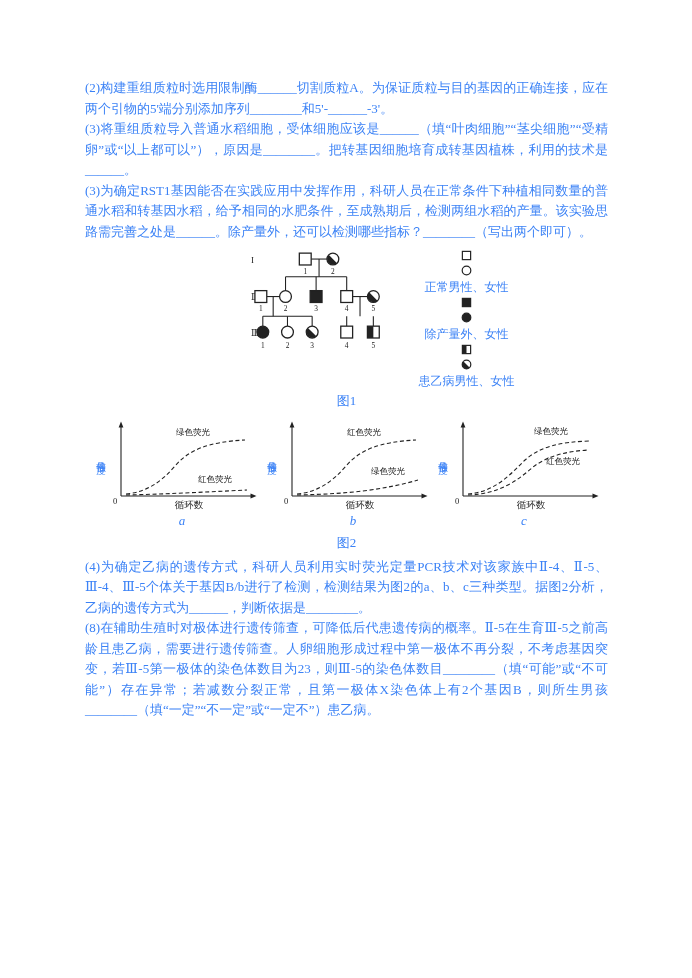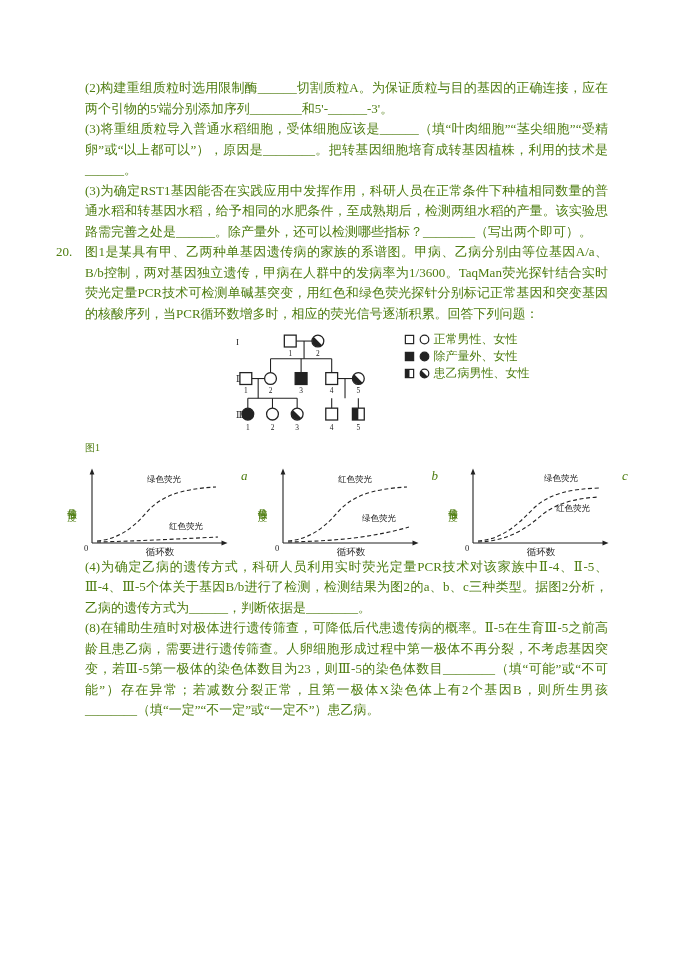--- a/index.html
+++ b/index.html
@@ -4,66 +4,62 @@
 <style>
   html,body{margin:0;padding:0;background:#e8e8e8;}
   .page{
     position:relative;
     width:692px;height:978px;
     margin:0 auto;
     background:#ffffff;
     box-sizing:border-box;
     padding:78px 84px 0 85px;
     font-family:"Liberation Serif","DejaVu Serif",serif;
-    font-size:13px;line-height:20.5px;color:#4d7c0f;
+    font-size:13px;line-height:20.5px;color:#3b82f6;
     overflow:hidden;
   }
   .para{margin:0;text-align:justify;}
   .q20-block{position:relative;}
   .q20-block .qnum{position:absolute;left:-29px;top:0;}
   
   .fig1-row{display:flex;justify-content:center;align-items:flex-start;gap:20px;margin:5px 0 0 70px;}
   .pedigree{width:150px;height:107px;display:block;}
   .plines line{stroke:#222;stroke-width:1.1;}
   .sym{fill:#ffffff;stroke:#222;stroke-width:1.3;}
   .sym-filled{fill:#222;stroke:#222;stroke-width:1.3;}
   .half{fill:#222;stroke:none;}
   .ptxt{font-size:7.5px;fill:#1b1b1b;text-anchor:middle;font-family:"Liberation Serif","DejaVu Serif",serif;}
   .pgen{font-size:9px;fill:#1b1b1b;font-family:"Liberation Serif","DejaVu Serif",serif;}
   .legend{display:flex;flex-direction:column;gap:2px;padding-top:3px;}
-  .legend-row{display:flex;align-items:center;gap:4px;font-size:12px;line-height:15px;}
+  .legend-row{display:flex;align-items:center;gap:4px;font-size:12px;line-height:15px;flex-direction:column;}
   .legend-row svg{width:11px;height:11px;display:block;}
-  .fig-caption{font-size:10px;margin:2px 0 3px 0;}
+  .fig-caption{text-align:center;font-size:13px;margin:2px 0 3px 0;}
   
   .fig2-row{display:flex;justify-content:center;align-items:flex-end;gap:8px;margin-top:6px;}
-  .chart-block{display:flex;flex-direction:row;}
+  .chart-block{display:flex;flex-direction:column;}
   .chart-inner{display:flex;flex-direction:row;align-items:center;}
   .chart-ylabel{writing-mode:vertical-rl;text-orientation:upright;font-size:9.5px;line-height:13px;padding-bottom:16px;letter-spacing:1px;}
   .chart-svg{width:150px;height:92px;display:block;}
   .axis line{stroke:#222;stroke-width:1.1;}
   .axis polygon{fill:#222;}
   .curve{fill:none;stroke:#222;stroke-width:1.1;stroke-dasharray:4 2.6;}
   .clabel{font-size:8.5px;fill:#1b1b1b;text-anchor:middle;font-family:"Liberation Serif","DejaVu Serif",serif;}
   .origin{font-size:8.5px;fill:#1b1b1b;text-anchor:middle;font-family:"Liberation Serif","DejaVu Serif",serif;}
   .xlabel{font-size:9.5px;fill:#1b1b1b;text-anchor:middle;font-family:"Liberation Serif","DejaVu Serif",serif;}
   .chart-sublabel{text-align:center;font-size:13px;font-style:italic;padding-left:13px;margin-top:1px;}
 </style>
 </head>
 <body>
 
 <div class="page">
 
   <p class="para">(2)构建重组质粒时选用限制酶______切割质粒A。为保证质粒与目的基因的正确连接，应在两个引物的5'端分别添加序列________和5'-______-3'。</p>
   <p class="para">(3)将重组质粒导入普通水稻细胞，受体细胞应该是______（填“叶肉细胞”“茎尖细胞”“受精卵”或“以上都可以”），原因是________。把转基因细胞培育成转基因植株，利用的技术是______。</p>
   <p class="para">(3)为确定RST1基因能否在实践应用中发挥作用，科研人员在正常条件下种植相同数量的普通水稻和转基因水稻，给予相同的水肥条件，至成熟期后，检测两组水稻的产量。该实验思路需完善之处是______。除产量外，还可以检测哪些指标？________（写出两个即可）。</p>
 
-  <div class="q20-block">
-    <span class="qnum">20.</span>
-    <p class="para">图1是某具有甲、乙两种单基因遗传病的家族的系谱图。甲病、乙病分别由等位基因A/a、B/b控制，两对基因独立遗传，甲病在人群中的发病率为1/3600。TaqMan荧光探针结合实时荧光定量PCR技术可检测单碱基突变，用红色和绿色荧光探针分别标记正常基因和突变基因的核酸序列，当PCR循环数增多时，相应的荧光信号逐渐积累。回答下列问题：</p>
-  </div>
 
   <div class="fig1-row">
     <svg class="pedigree" viewBox="0 0 152 108">
       <g class="plines">
         <line x1="63" y1="12" x2="79" y2="12"></line>
         <line x1="71" y1="12" x2="71" y2="30"></line>
         <line x1="37" y1="30" x2="99" y2="30"></line>
         <line x1="37" y1="30" x2="37" y2="44"></line>
         <line x1="68" y1="30" x2="68" y2="44"></line>
         <line x1="99" y1="30" x2="99" y2="44"></line>
@@ -208,17 +204,18 @@
           <text class="clabel" x="102" y="16">绿色荧光</text>
           <text class="clabel" x="114" y="46">红色荧光</text>
           <text class="origin" x="8" y="86">0</text>
           <text class="xlabel" x="82" y="90">循环数</text>
         </svg>
       </div>
       <div class="chart-sublabel">c</div>
     </div>
 
   </div>
+  <div class="fig-caption">图2</div>
 
   <p class="para">(4)为确定乙病的遗传方式，科研人员利用实时荧光定量PCR技术对该家族中Ⅱ-4、Ⅱ-5、Ⅲ-4、Ⅲ-5个体关于基因B/b进行了检测，检测结果为图2的a、b、c三种类型。据图2分析，乙病的遗传方式为______，判断依据是________。</p>
   <p class="para">(8)在辅助生殖时对极体进行遗传筛查，可降低后代患遗传病的概率。Ⅱ-5在生育Ⅲ-5之前高龄且患乙病，需要进行遗传筛查。人卵细胞形成过程中第一极体不再分裂，不考虑基因突变，若Ⅲ-5第一极体的染色体数目为23，则Ⅲ-5的染色体数目________（填“可能”或“不可能”）存在异常；若减数分裂正常，且第一极体X染色体上有2个基因B，则所生男孩________（填“一定”“不一定”或“一定不”）患乙病。</p>
 
 </div>
 
 </body></html>

